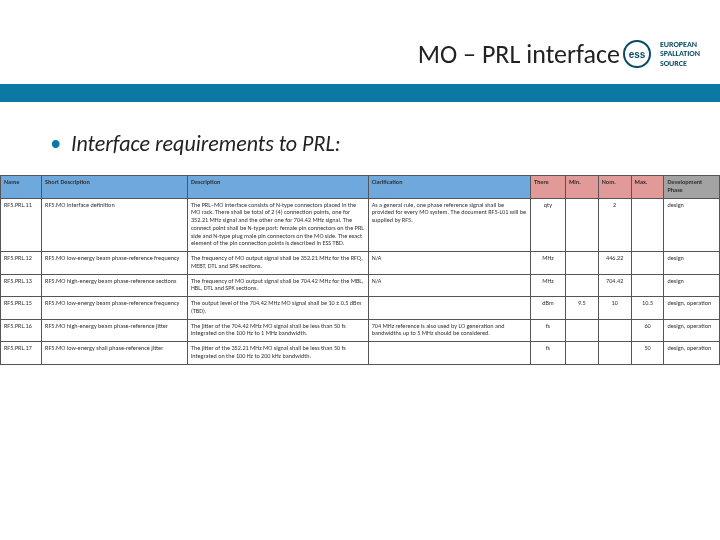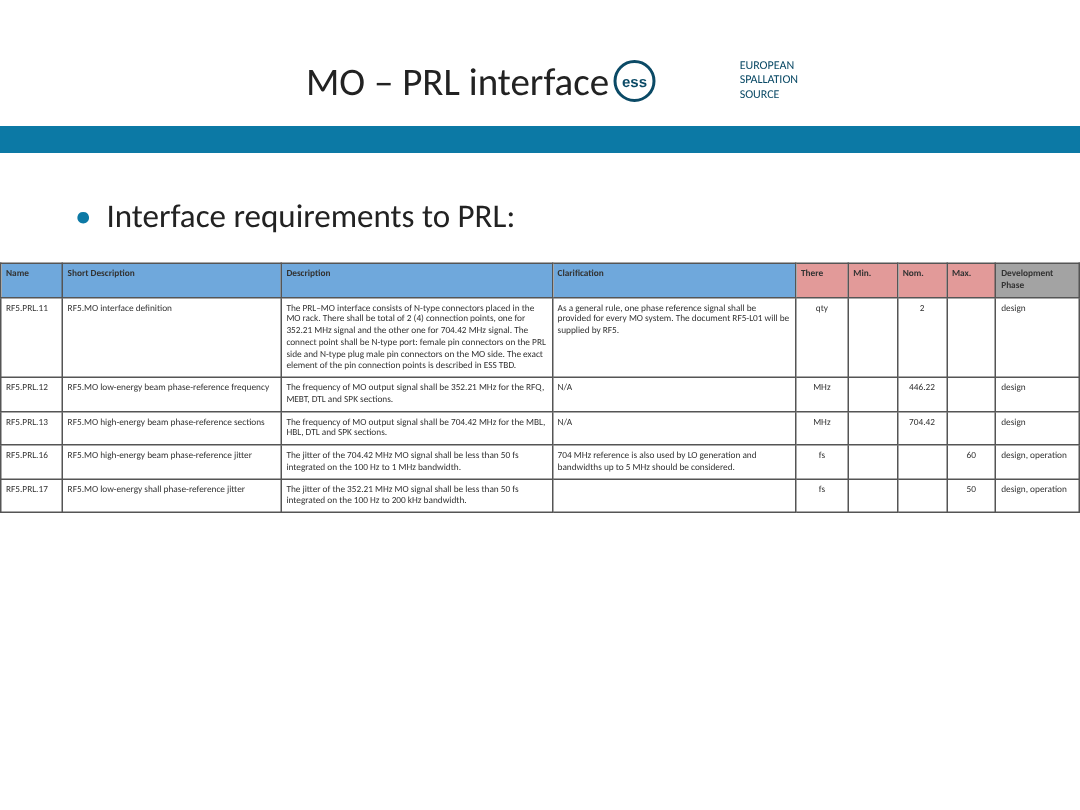--- a/index.html
+++ b/index.html
@@ -14,52 +14,52 @@
     position: relative;
   }
   .title-row {
     position: absolute;
     top: 28px;
     left: 36px;
     right: 20px;
     height: 52px;
     display: flex;
     align-items: center;
-    justify-content: center;
+    justify-content: flex-end;
   }
   .title-text {
     font-size: 26px;
     color: #222;
   }
   .logo-block {
     display: flex;
     align-items: center;
     gap: 6px;
   }
   .logo-text {
     font-size: 8px;
     line-height: 1.2;
     color: #0b4a66;
-    font-weight: 400;
-    margin-left: 47px;
+    font-weight: 700;
   }
   .blue-bar {
     position: absolute;
     top: 84px;
     left: 0;
     width: 720px;
     height: 18px;
     background: #0c79a5;
   }
   .bullet {
     position: absolute;
     top: 130px;
     left: 50px;
     font-size: 22px;
     color: #222;
+    font-style: italic;
   }
   .bullet .dot { color: #0c79a5; margin-right: 10px; }
   .table-wrap {
     position: absolute;
     top: 175px;
     left: 0;
     width: 720px;
   }
   table {
     border-collapse: collapse;
@@ -168,20 +168,31 @@
           <td>RF5.MO high-energy beam phase-reference sections</td>
           <td>The frequency of MO output signal shall be 704.42 MHz for the MBL, HBL, DTL and SPK sections.</td>
           <td>N/A</td>
           <td class="center">MHz</td>
           <td class="center"></td>
           <td class="center">704.42</td>
           <td class="center"></td>
           <td>design</td>
         </tr>
         <tr>
+          <td>RF5.PRL.15</td>
+          <td>RF5.MO low-energy beam phase-reference frequency</td>
+          <td>The output level of the 704.42 MHz MO signal shall be 10 ± 0.5 dBm (TBD).</td>
+          <td></td>
+          <td class="center">dBm</td>
+          <td class="center">9.5</td>
+          <td class="center">10</td>
+          <td class="center">10.5</td>
+          <td>design, operation</td>
+        </tr>
+        <tr>
           <td>RF5.PRL.16</td>
           <td>RF5.MO high-energy beam phase-reference jitter</td>
           <td>The jitter of the 704.42 MHz MO signal shall be less than 50 fs integrated on the 100 Hz to 1 MHz bandwidth.</td>
           <td>704 MHz reference is also used by LO generation and bandwidths up to 5 MHz should be considered.</td>
           <td class="center">fs</td>
           <td class="center"></td>
           <td class="center"></td>
           <td class="center">60</td>
           <td>design, operation</td>
         </tr>

